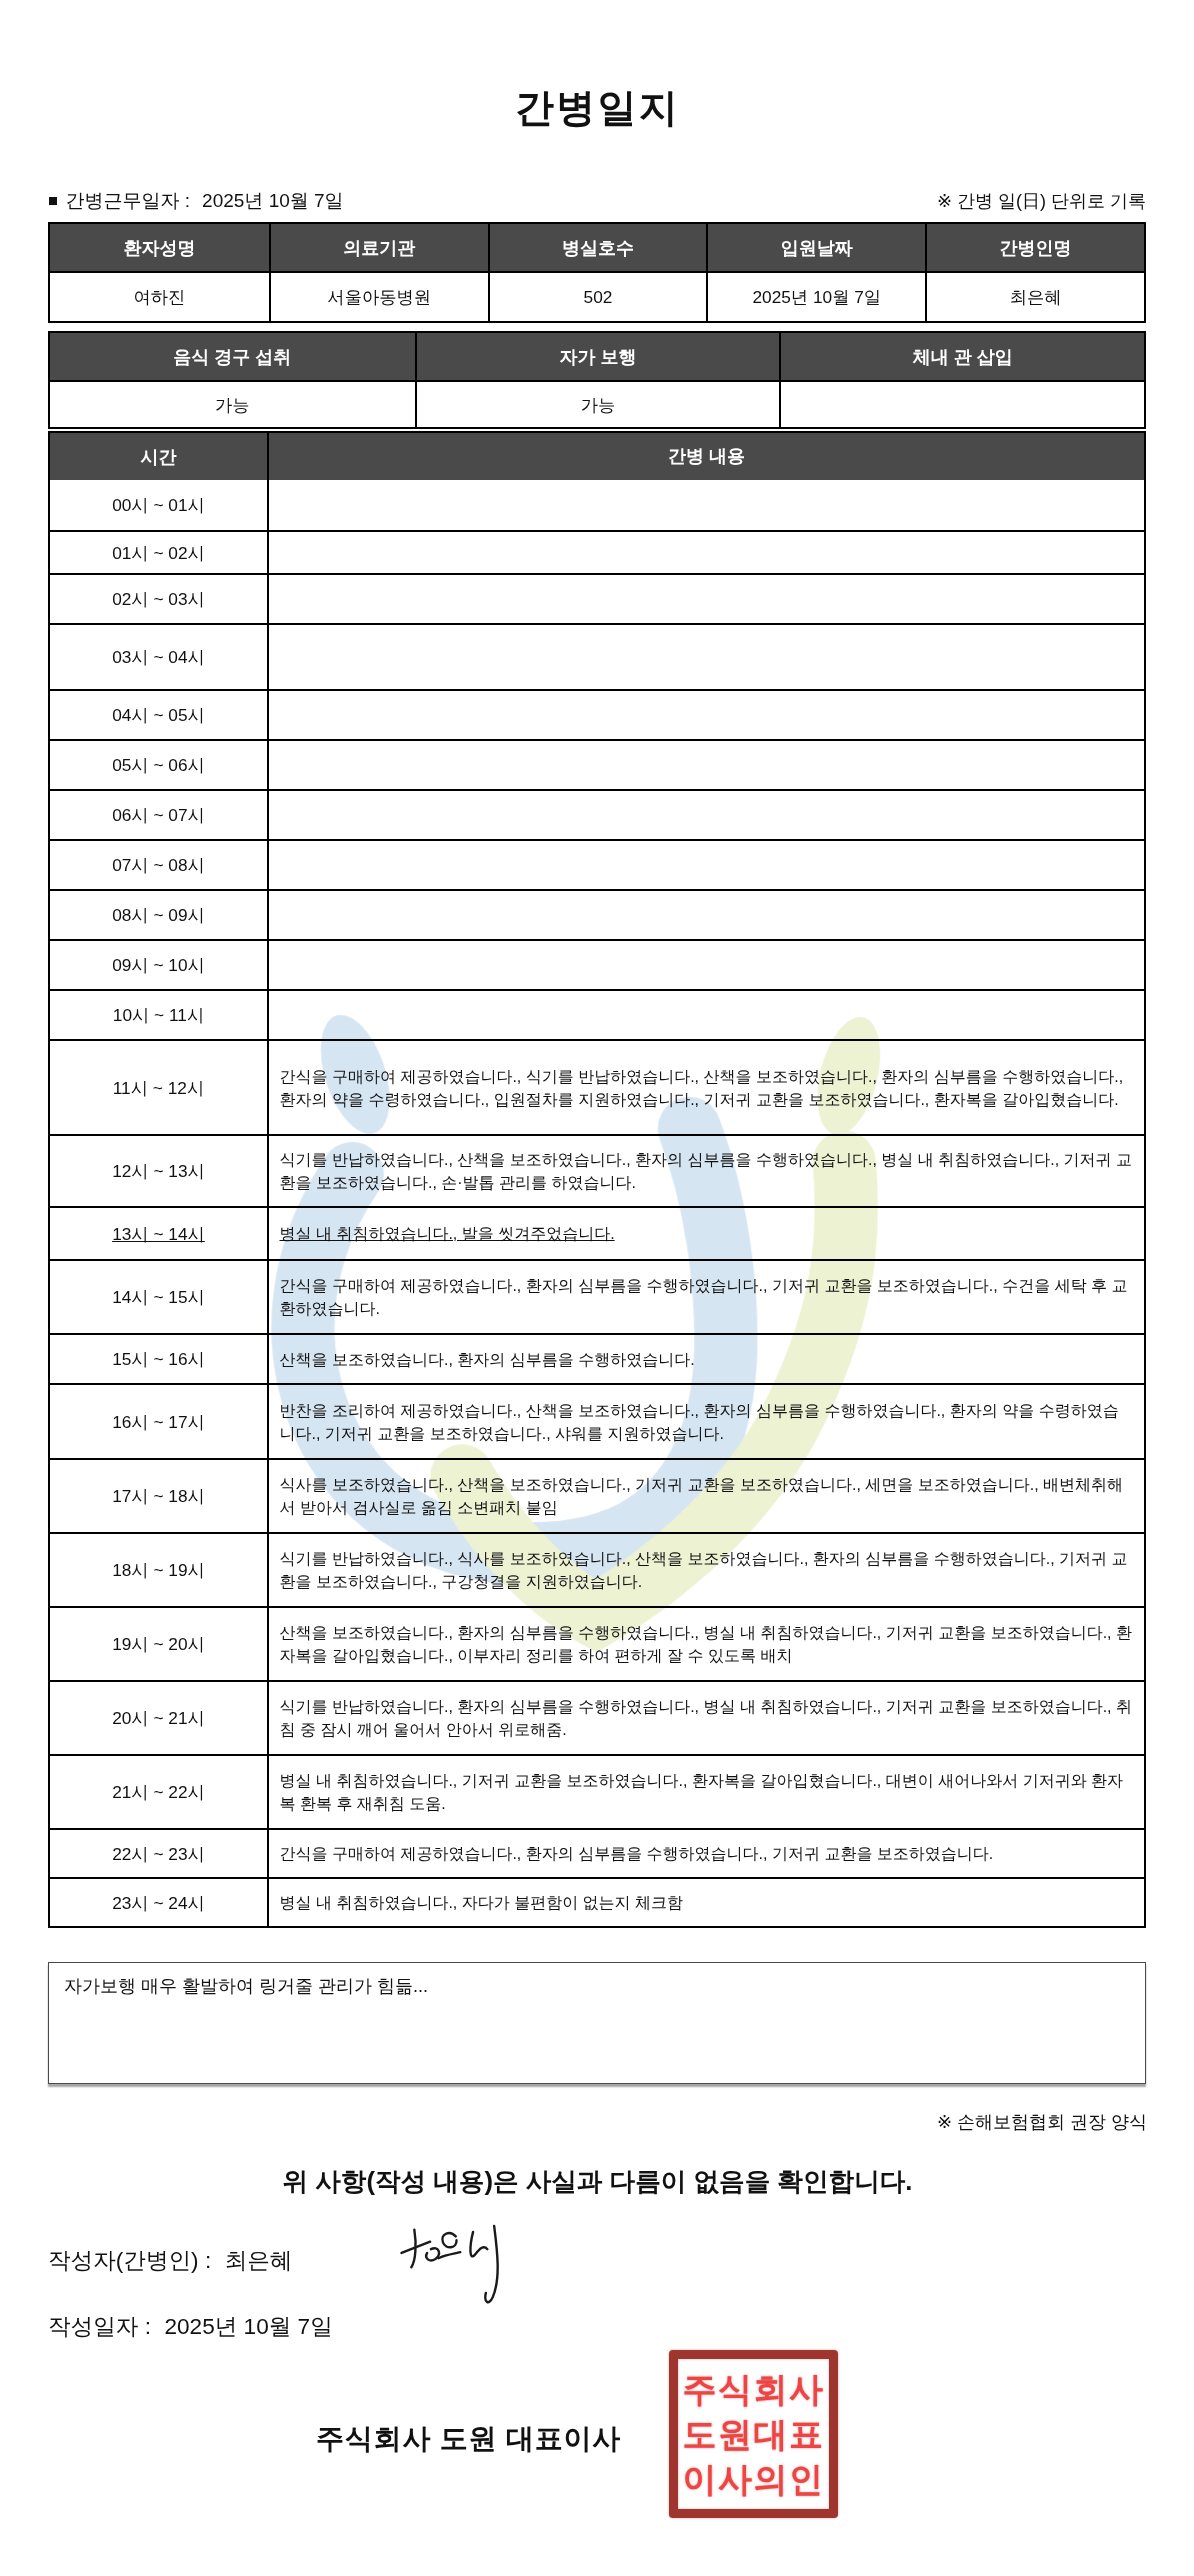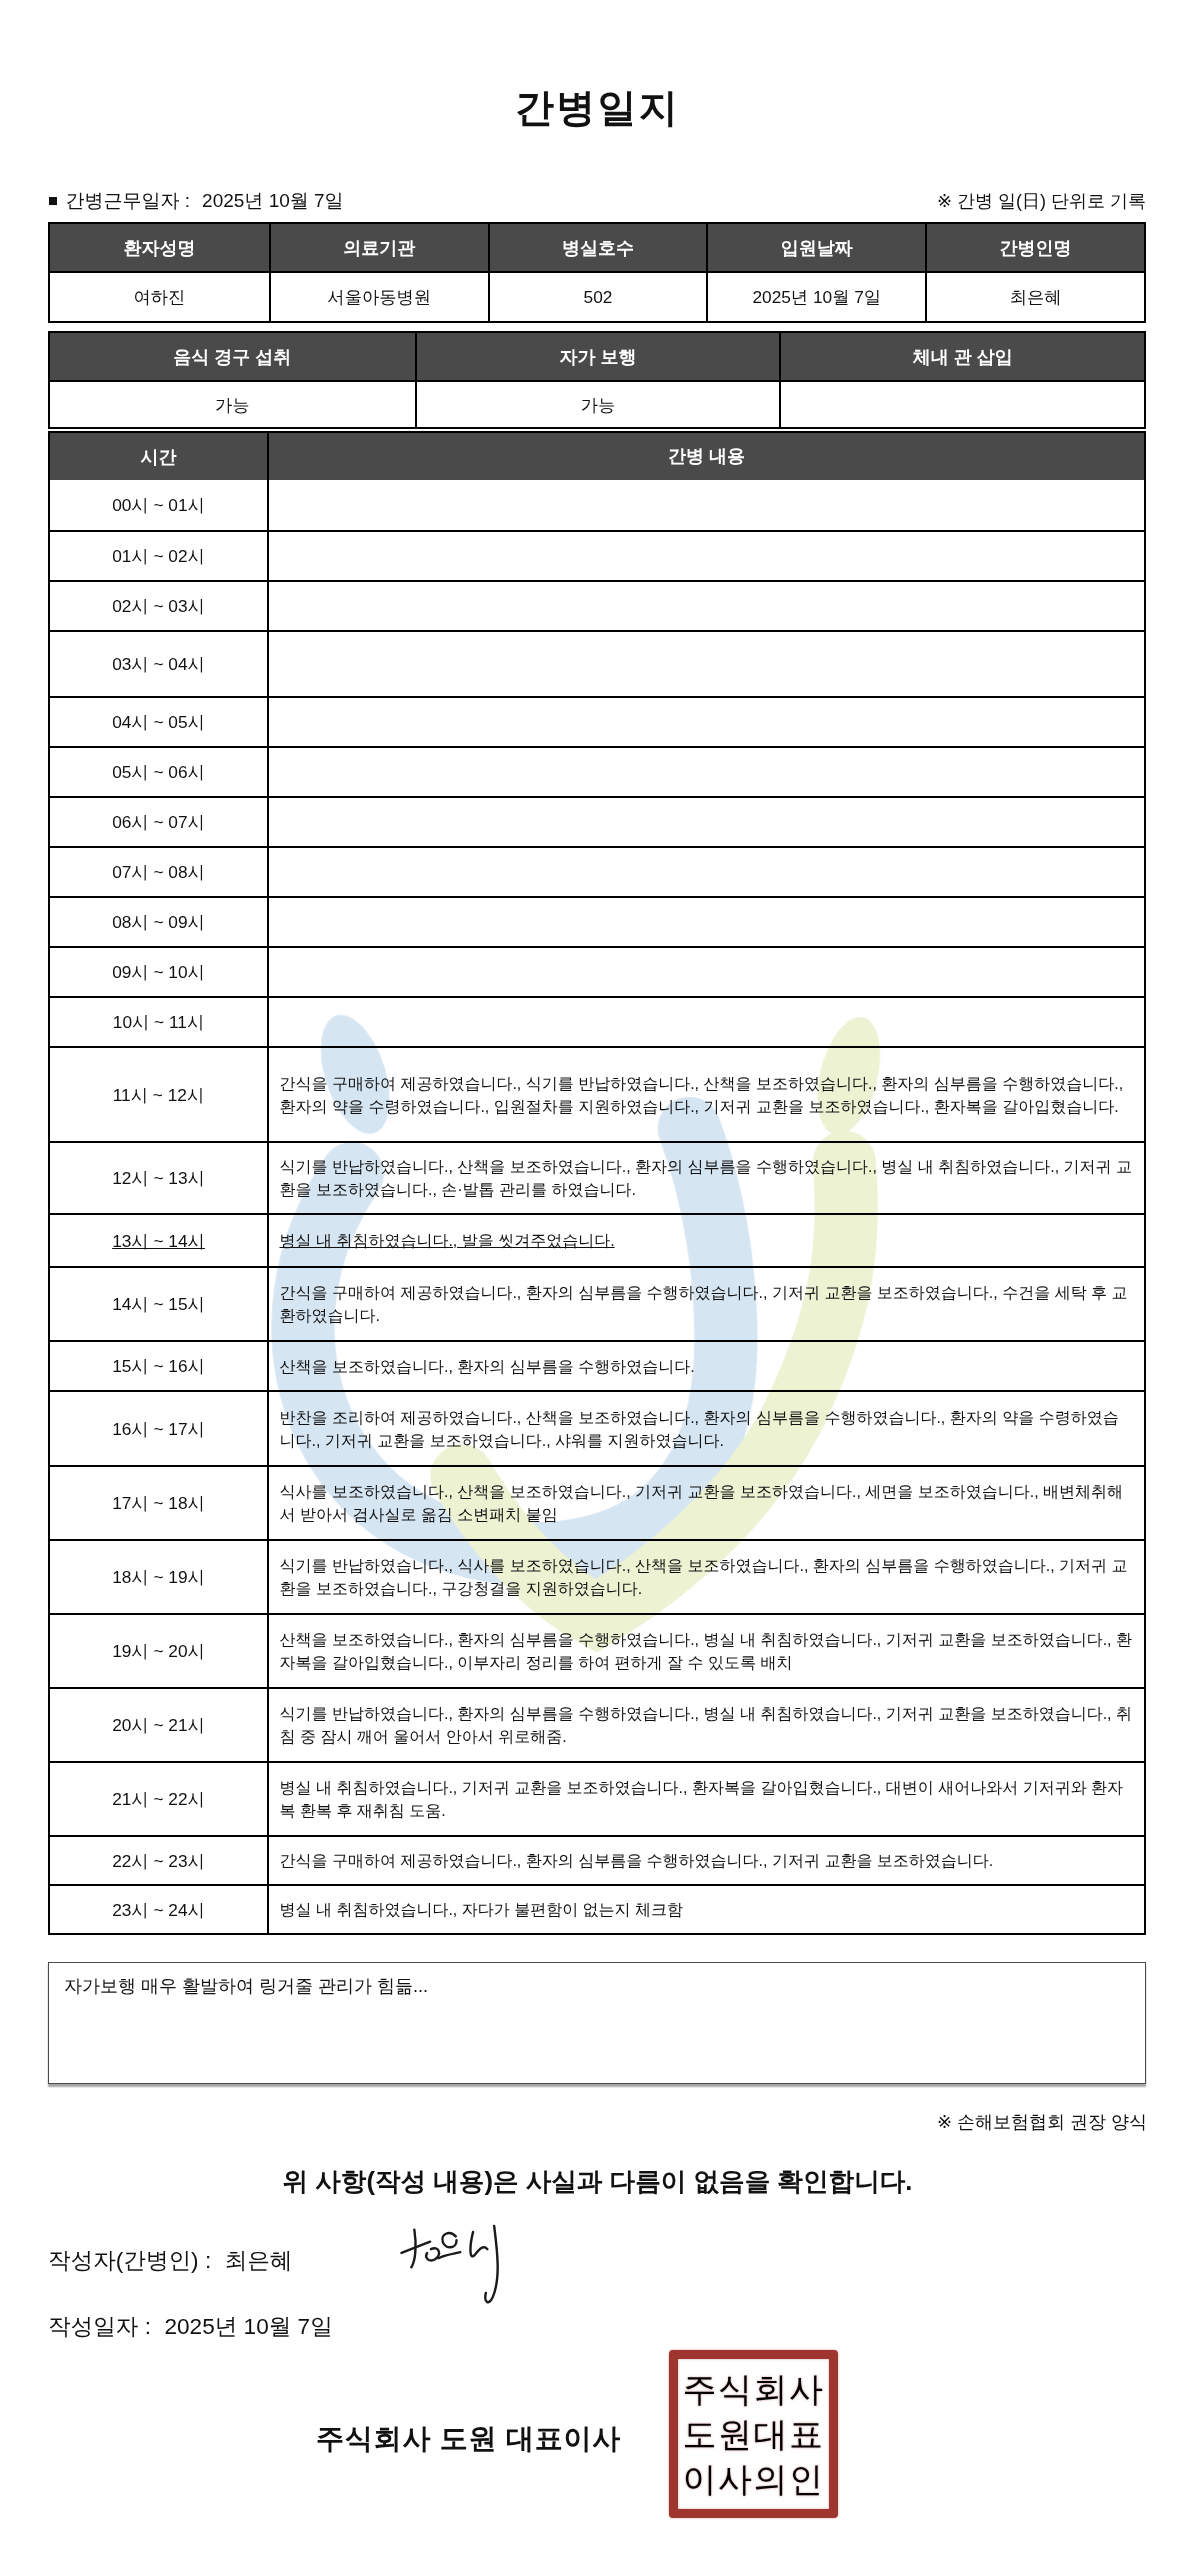--- a/index.html
+++ b/index.html
@@ -66,21 +66,21 @@
 
   .signature { position:absolute; top:2210px; left:391px; width:128px; height:113px; }
   .signature path { stroke:#1a1a1a; stroke-width:3.2; fill:none; stroke-linecap:round; stroke-linejoin:round; }
 
   .company-line { position:absolute; top:2420px; left:316px; width:361px; text-align:left;
                   font-size:28px; font-weight:800; letter-spacing:0.8px; }
 
   .stamp { position:absolute; top:2350px; left:669px; width:169px; height:168px;
            border:9.8px solid #9e352e; border-radius:3.8px;
            display:flex; flex-direction:column; align-items:center; justify-content:center;
-           color:#000000; font-weight:400; font-size:34px; line-height:45px; letter-spacing:1.5px;
+           color:#ef4444; font-weight:700; font-size:34px; line-height:45px; letter-spacing:1.5px;
            text-shadow:0 0 2.3px rgba(158,53,46,0.55);
            box-shadow:0 0 2.3px rgba(158,53,46,0.5), inset 0 0 2.3px rgba(158,53,46,0.5); }
 </style>
 </head>
 <body>
 
 <div class="page">
 
   <svg class="watermark" viewBox="0 0 1588 3424" aria-hidden="true">
     <g opacity="0.55">
@@ -135,21 +135,21 @@
   <div class="tbl tbl-care layer">
     <div class="care-row care-hd">
       <div class="care-time">시간</div>
       <div class="care-content">간병 내용</div>
     </div>
     <div id="care-rows">
         <div class="care-row" style="height: 50px;">
           <div class="care-time">00시 ~ 01시</div>
           <div class="care-content"></div>
         </div>
-        <div class="care-row" style="height: 50px; gap: 36px;">
+        <div class="care-row" style="height: 43px; gap: 36px;">
           <div class="care-time">01시 ~ 02시</div>
           <div class="care-content"></div>
         </div>
         <div class="care-row" style="height: 50px; justify-content: space-between;">
           <div class="care-time">02시 ~ 03시</div>
           <div class="care-content"></div>
         </div>
         <div class="care-row" style="height: 66px; gap: 22px;">
           <div class="care-time">03시 ~ 04시</div>
           <div class="care-content"></div>

